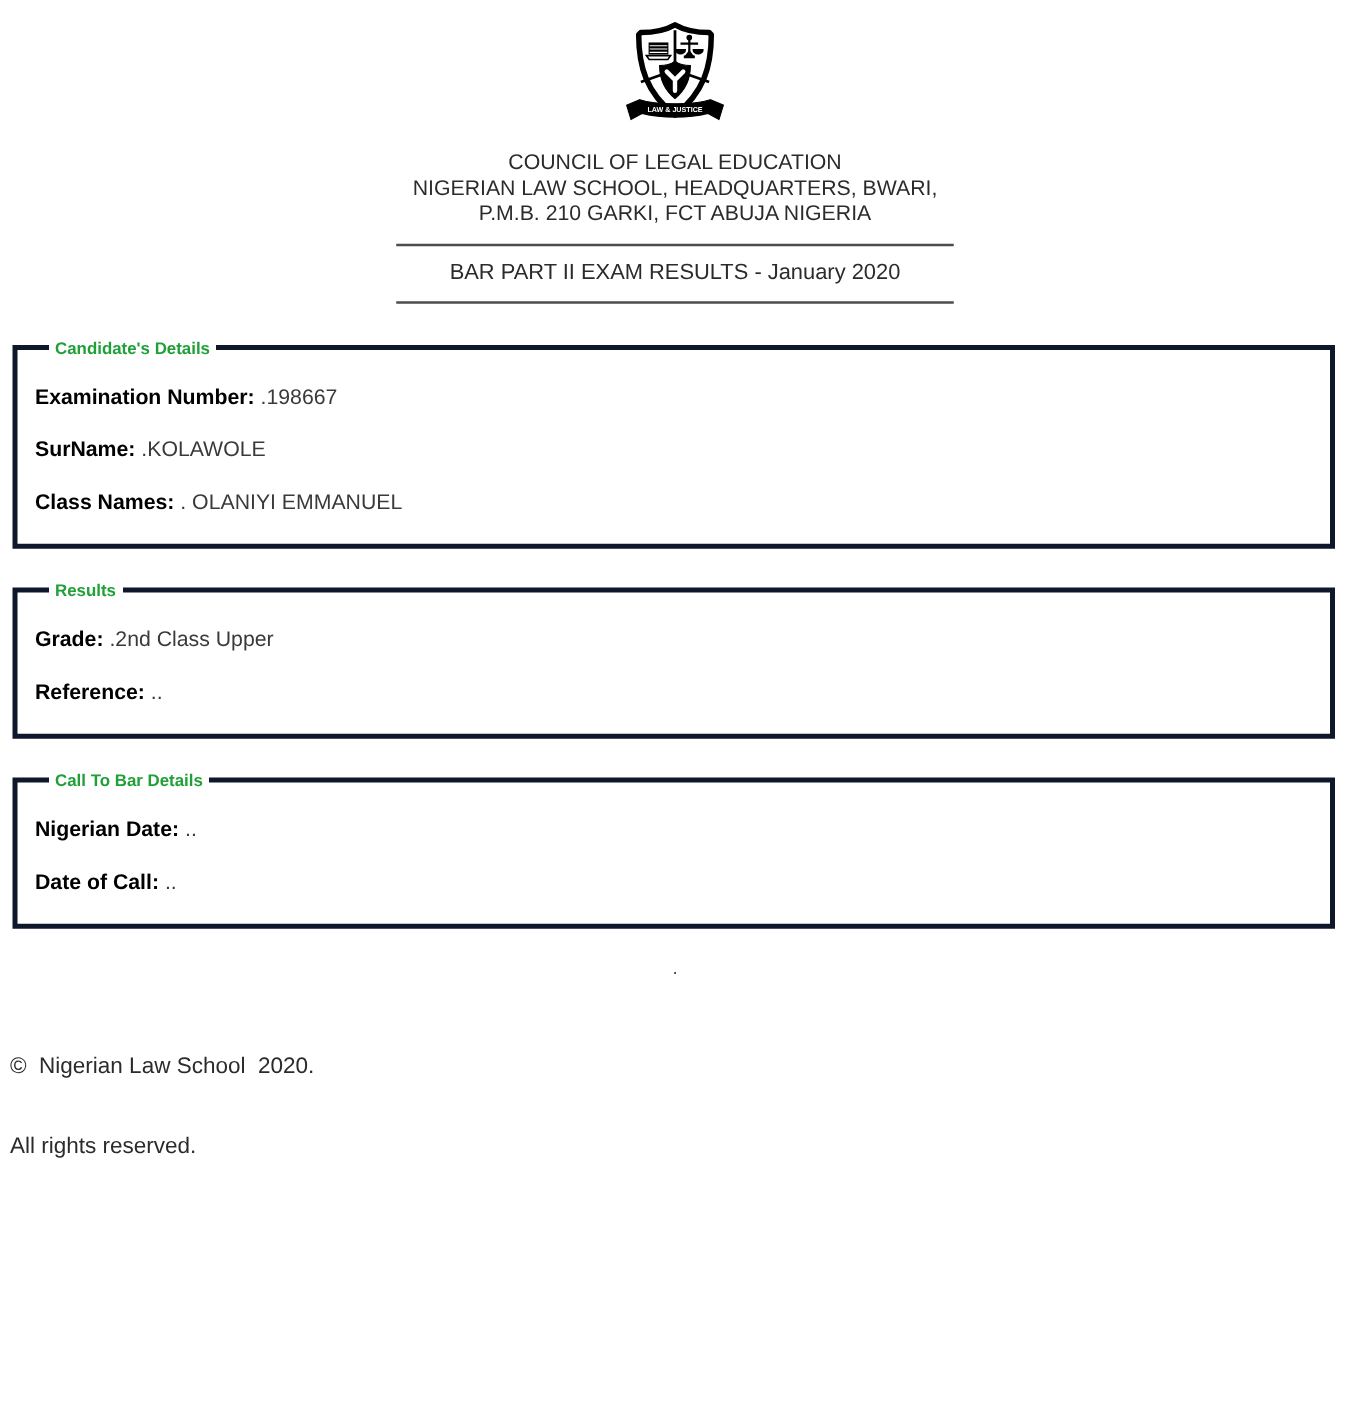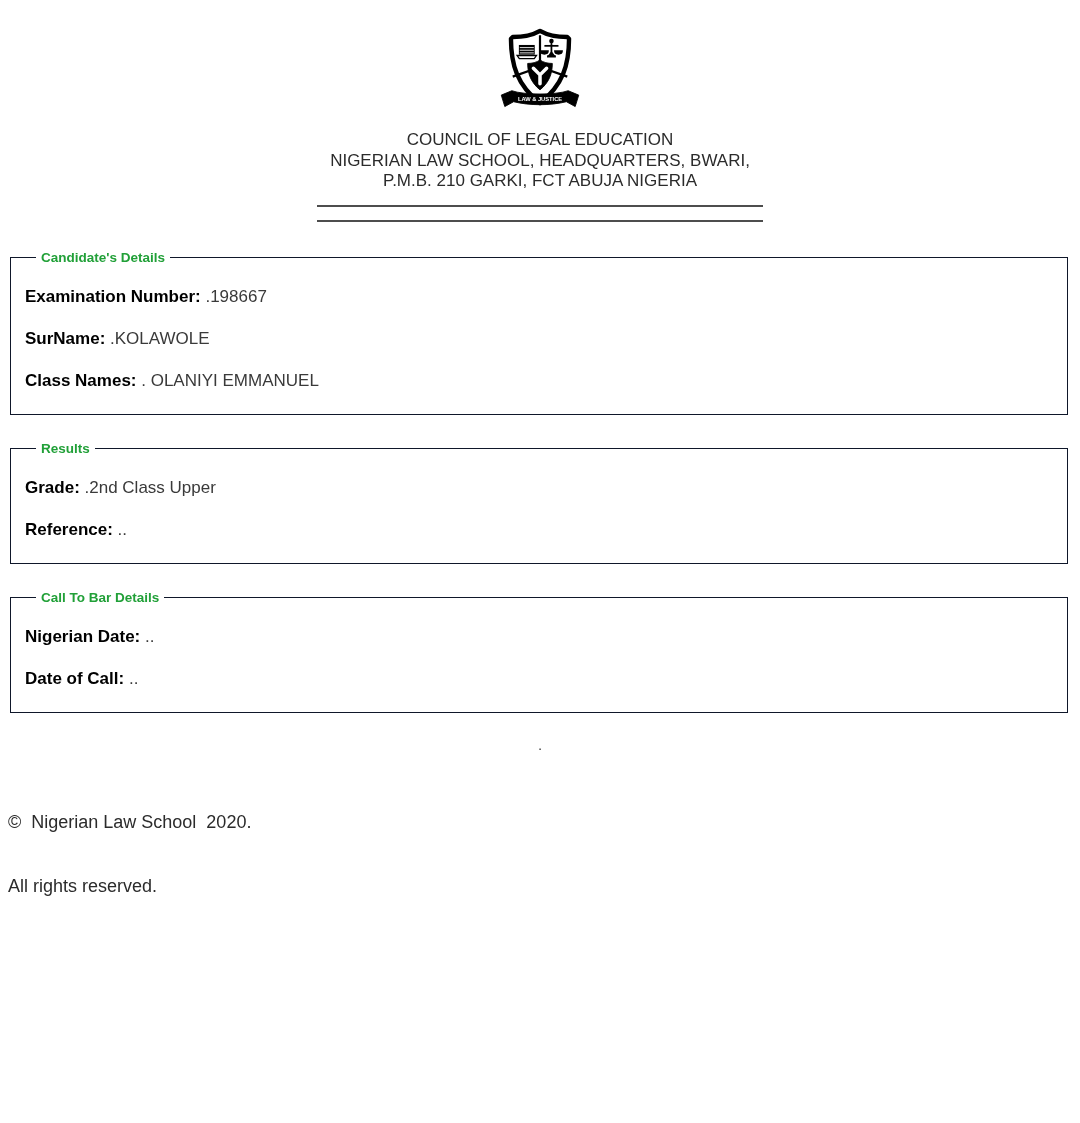--- a/index.html
+++ b/index.html
@@ -5,21 +5,21 @@
   * { box-sizing: border-box; }
   html, body { margin: 0; padding: 0; }
   body {
     width: 1080px;
     min-height: 1123px;
     background: #ffffff;
     font-family: "Liberation Sans", sans-serif;
     color: #1f1f1f;
   }
   
-  .header { text-align: center; padding-top: 28px; border-radius: 11px; }
+  .header { text-align: center; padding-top: 17px; border-radius: 11px; }
   .logo { width: 88px; height: 92px; display: inline-block; }
   .org-line {
     font-size: 17px;
     line-height: 20.5px;
     color: #2b2b2b;
     margin: 0;
   }
   .org-line.first { margin-top: 6px; }
   .rule {
     width: 446px;
@@ -30,21 +30,21 @@
   }
   .page-title {
     font-size: 17.5px;
     color: #2b2b2b;
     margin: 10px 0 0;
     font-weight: 400;
   }
   
   .main { margin: 28px 12px 0 10px; }
   fieldset {
-    border: 1px solid #0f172a;
+    border: 4px solid #0f172a;
     margin: 0 0 26px 0;
     padding: 0 14px 23px 14px;
     background: #ffffff;
   }
   legend {
     color: #21A038;
     font-weight: 700;
     font-size: 13.5px;
     padding: 0 5px;
     margin-left: 11px;
@@ -108,20 +108,21 @@
       <path d="M6,76 L18,71 C32,76 68,76 82,71 L94,76 L90,89 L80,83.5 C62,88 38,88 20,83.5 L10,89 Z" fill="#000000" stroke="#000000" stroke-width="1"></path>
       <text x="50" y="82.5" text-anchor="middle" font-size="6.5" fill="#ffffff" font-family="Liberation Sans, sans-serif" font-weight="bold">LAW &amp; JUSTICE</text>
     </g>
   </svg>
 
   <p class="org-line first">COUNCIL OF LEGAL EDUCATION</p>
   <p class="org-line">NIGERIAN LAW SCHOOL, HEADQUARTERS, BWARI,</p>
   <p class="org-line">P.M.B. 210 GARKI, FCT ABUJA NIGERIA</p>
 
   <div class="rule"></div>
+  <p class="page-title">BAR PART II EXAM RESULTS - January 2020</p>
   <div class="rule"></div>
 </div>
 
 <div class="main">
 
   <fieldset>
     <legend>Candidate's Details</legend>
     <p class="field">
       <span class="field-label">Examination Number:</span>
       <span class="field-value">.198667</span>

